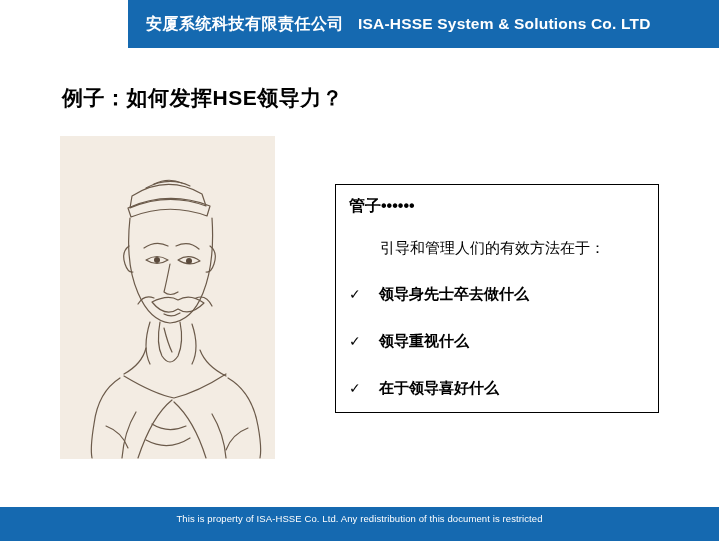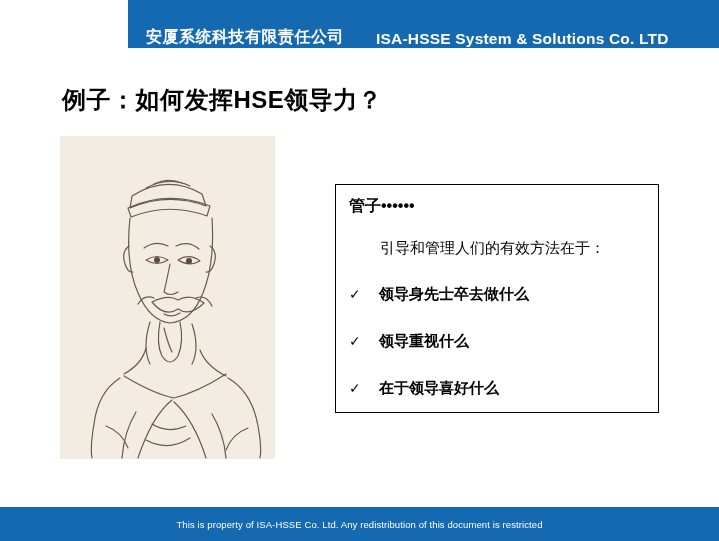--- a/index.html
+++ b/index.html
@@ -70,22 +70,21 @@
     opacity: 0.95;
   }
   .header-right {
     position: absolute;
     left: 128px;
     top: 0;
     width: 591px;
     height: 48px;
     background: #1569b0;
     display: flex;
-    align-items: flex-end;
-    gap: 18px;
+    align-items: center;
   }
   .header-title-cn {
     color: #ffffff;
     font-size: 16px;
     font-weight: bold;
     margin-left: 18px;
     letter-spacing: 0.5px;
   }
   .header-title-en {
     color: #ffffff;
@@ -101,21 +100,21 @@
     top: 48px;
     left: 0;
     width: 719px;
     height: 459px;
     background: #ffffff;
   }
   .slide-title {
     position: absolute;
     left: 62px;
     top: 36px;
-    font-size: 24px;
+    font-size: 21px;
     font-weight: bold;
     color: #000000;
     letter-spacing: 0.5px;
     white-space: nowrap;
   }
 
   
   .portrait {
     position: absolute;
     left: 60px;
@@ -183,21 +182,21 @@
   .footer {
     position: absolute;
     left: 0;
     bottom: 0;
     width: 719px;
     height: 34px;
     background: #1569b0;
     color: #ffffff;
     text-align: center;
     box-sizing: border-box;
-    padding-top: 11px;
+    padding-top: 5px;
   }
   .footer-line {
     font-size: 9.5px;
     line-height: 14px;
     letter-spacing: 0.1px;
   }
   .footer-divider {
     position: absolute;
     left: 0;
     bottom: 34px;

